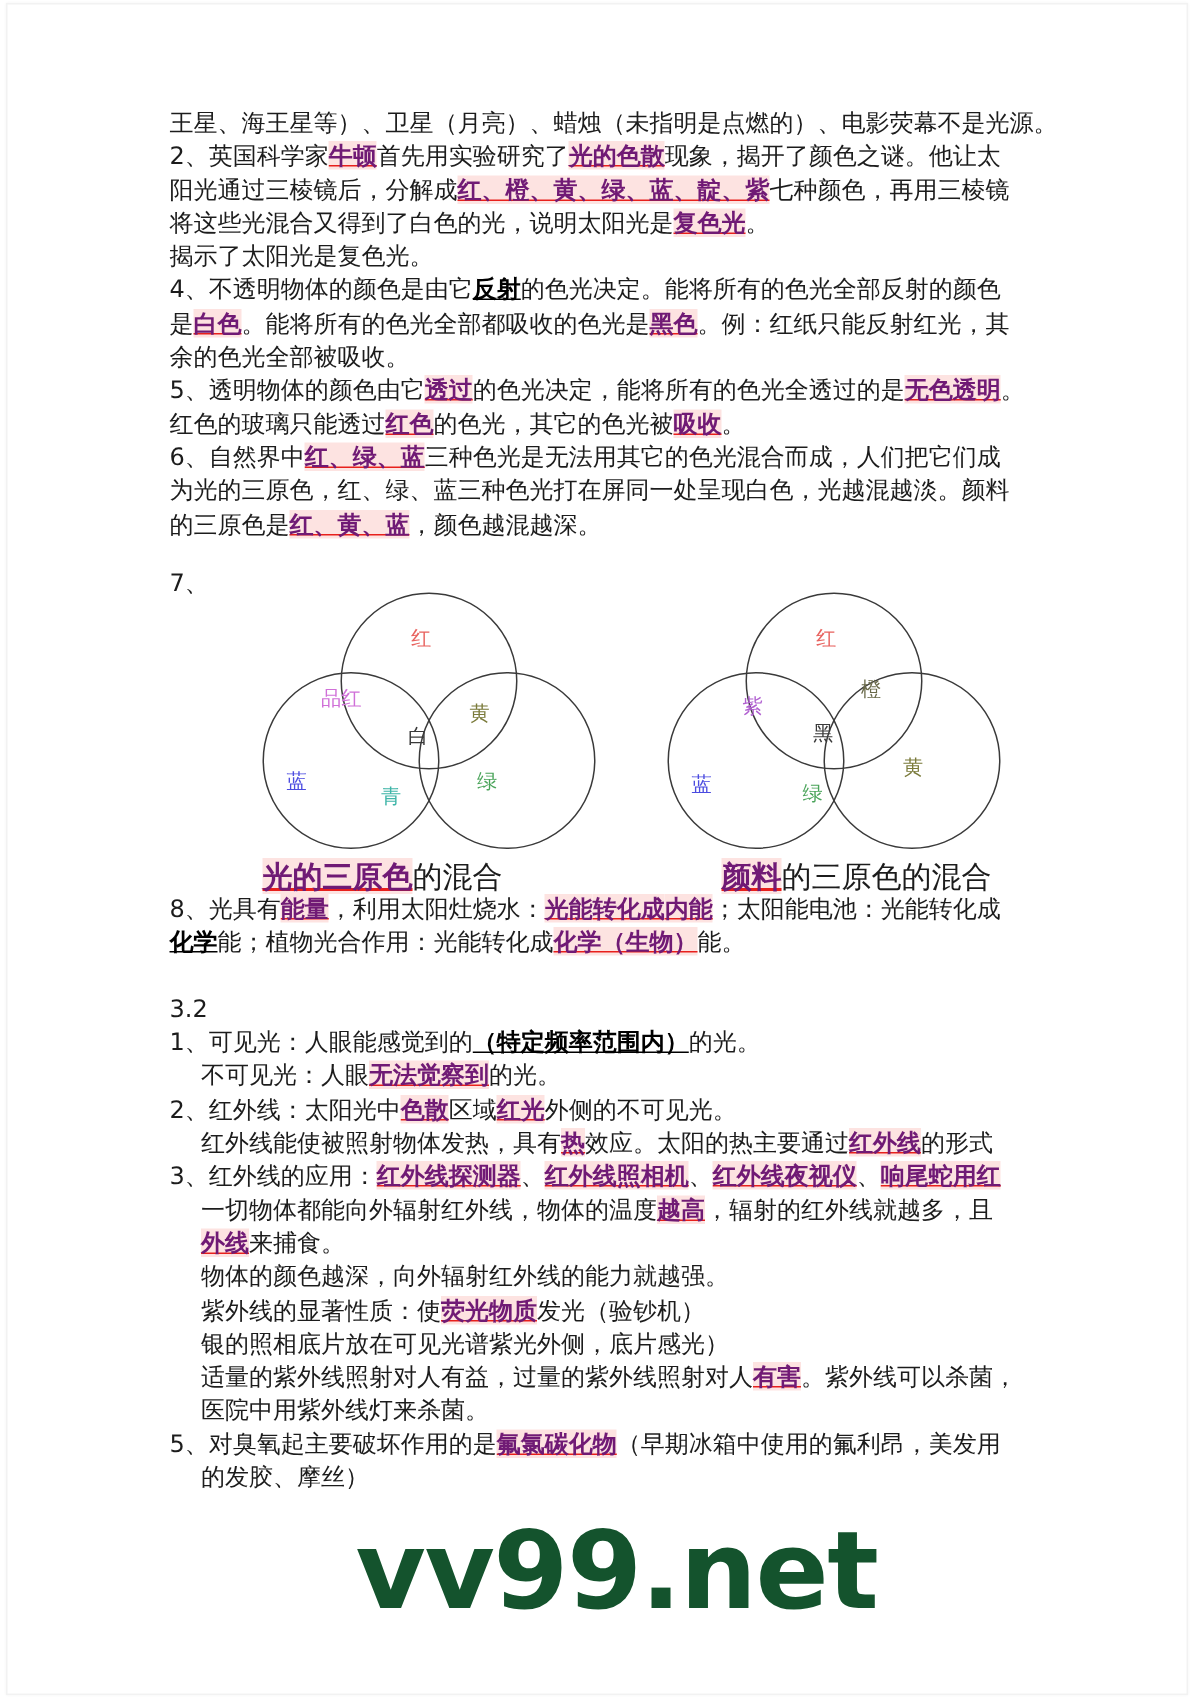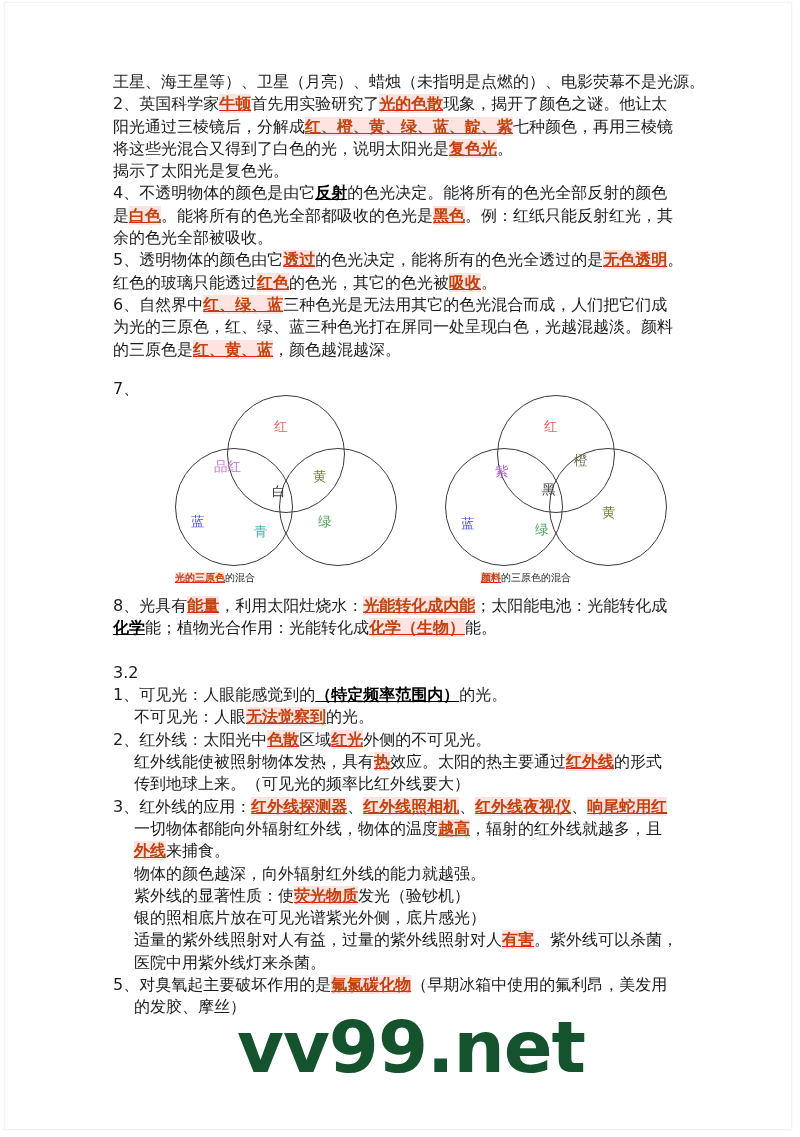--- a/index.html
+++ b/index.html
@@ -49,21 +49,21 @@
     font-size: 16px;
     line-height: 22.3px;
     color: #1c1c1c;
     white-space: nowrap;
     letter-spacing: 0px;
   }
   .indent1 { padding-left: 21px; }
 
   
   .r {           
-    color: #c2410c;
+    color: #701a75;
     font-weight: bold;
     background: #fde3e1;
     text-decoration: underline;
     text-decoration-color: #e8201c;
     text-underline-offset: 1px;
   }
   .blk {         
     color: #000000;
     font-weight: bold;
     text-decoration: underline;
@@ -106,21 +106,21 @@
   .caption-row {
     position: absolute;
     left: 108px;
     top: 568px;
     width: 586px;
     height: 22px;
     z-index: 2;
   }
   .caption {
     position: absolute;
-    font-size: 10px;
+    font-size: 20px;
     color: #1c1c1c;
     white-space: nowrap;
   }
   .cap-left  { left: 62px;  top: 0; }
   .cap-right { left: 368px; top: 0; }
   .after-venn {
     position: absolute;
     left: 108px;
     top: 592px;
     width: 600px;
@@ -191,21 +191,20 @@
 
   <div class="after-venn" id="block-2">
       <div class="line">8、光具有<span class="r">能量</span>，利用太阳灶烧水：<span class="r">光能</span><span class="r">转化成</span><span class="r">内能</span>；太阳能电池：光能转化成</div>
       <div class="line"><span class="blk">化学</span>能；植物光合作用：光能转化成<span class="r">化学（生物）</span>能。</div>
       <div class="line">&nbsp;</div>
       <div class="line">3.2</div>
       <div class="line">1、可见光：人眼能感觉到的<span class="blk">（特定频率范围内）</span>的光。</div>
       <div class="line indent1">不可见光：人眼<span class="r">无法觉察到</span>的光。</div>
       <div class="line">2、红外线：太阳光中<span class="r">色散</span>区域<span class="r">红光</span>外侧的不可见光。</div>
       <div class="line indent1">红外线能使被照射物体发热，具有<span class="r">热</span>效应。太阳的热主要通过<span class="r">红外线</span>的形式</div>
-      <div class="line indent1">传到地球上来。（可见光的频率比红外线要大）</div>
       <div class="line">3、红外线的应用：<span class="r">红外线探测器</span>、<span class="r">红外线照相机</span>、<span class="r">红外线夜视仪</span>、<span class="r">响尾蛇用红</span></div>
       <div class="line indent1">一切物体都能向外辐射红外线，物体的温度<span class="r">越高</span>，辐射的红外线就越多，且</div>
       <div class="line indent1"><span class="r">外线</span>来捕食。</div>
       <div class="line indent1">物体的颜色越深，向外辐射红外线的能力就越强。</div>
       <div class="line indent1">紫外线的显著性质：使<span class="r">荧光物质</span>发光（验钞机）</div>
       <div class="line indent1">银的照相底片放在可见光谱紫光外侧，底片感光）</div>
       <div class="line indent1">适量的紫外线照射对人有益，过量的紫外线照射对人<span class="r">有害</span>。紫外线可以杀菌，</div>
       <div class="line indent1">医院中用紫外线灯来杀菌。</div>
       <div class="line">5、对臭氧起主要破坏作用的是<span class="r">氟氯碳化物</span>（早期冰箱中使用的氟利昂，美发用</div>
       <div class="line indent1">的发胶、摩丝）</div>

